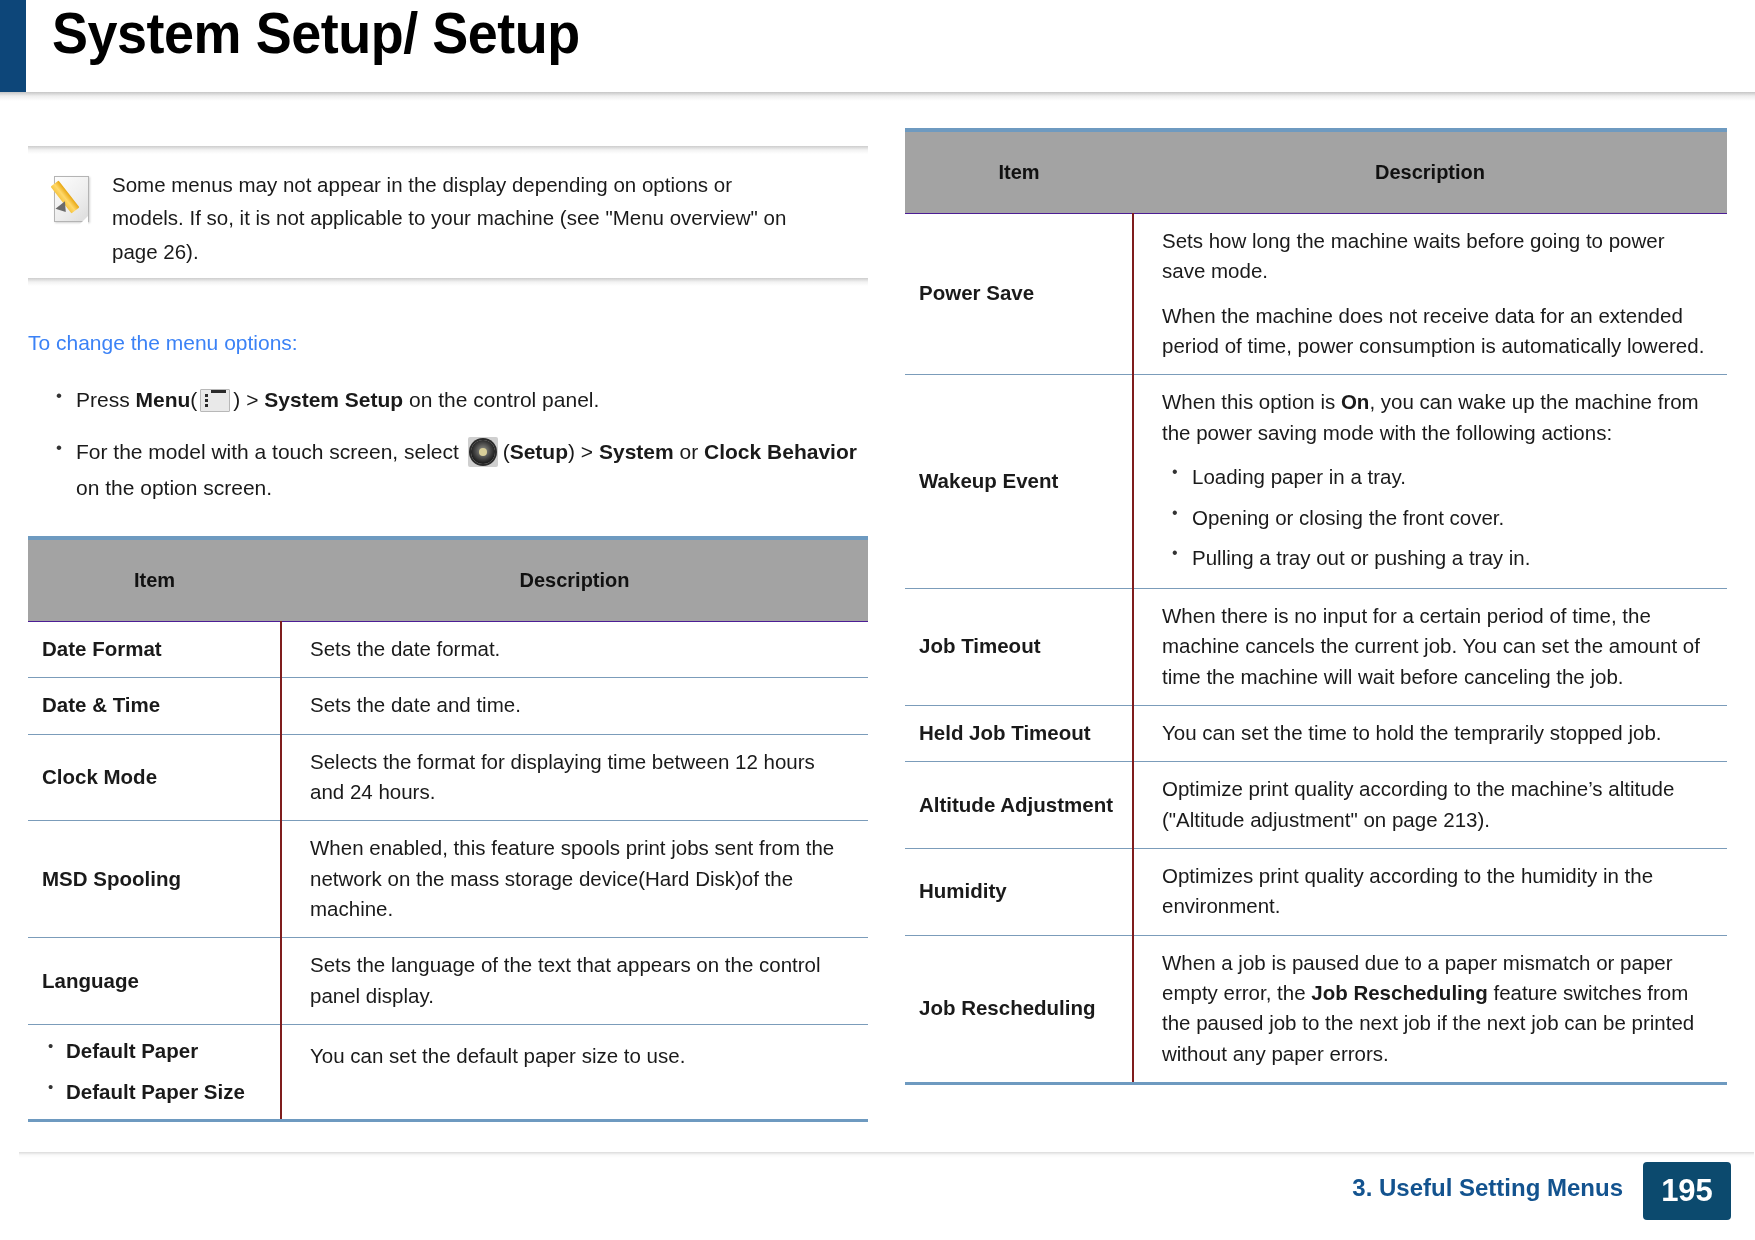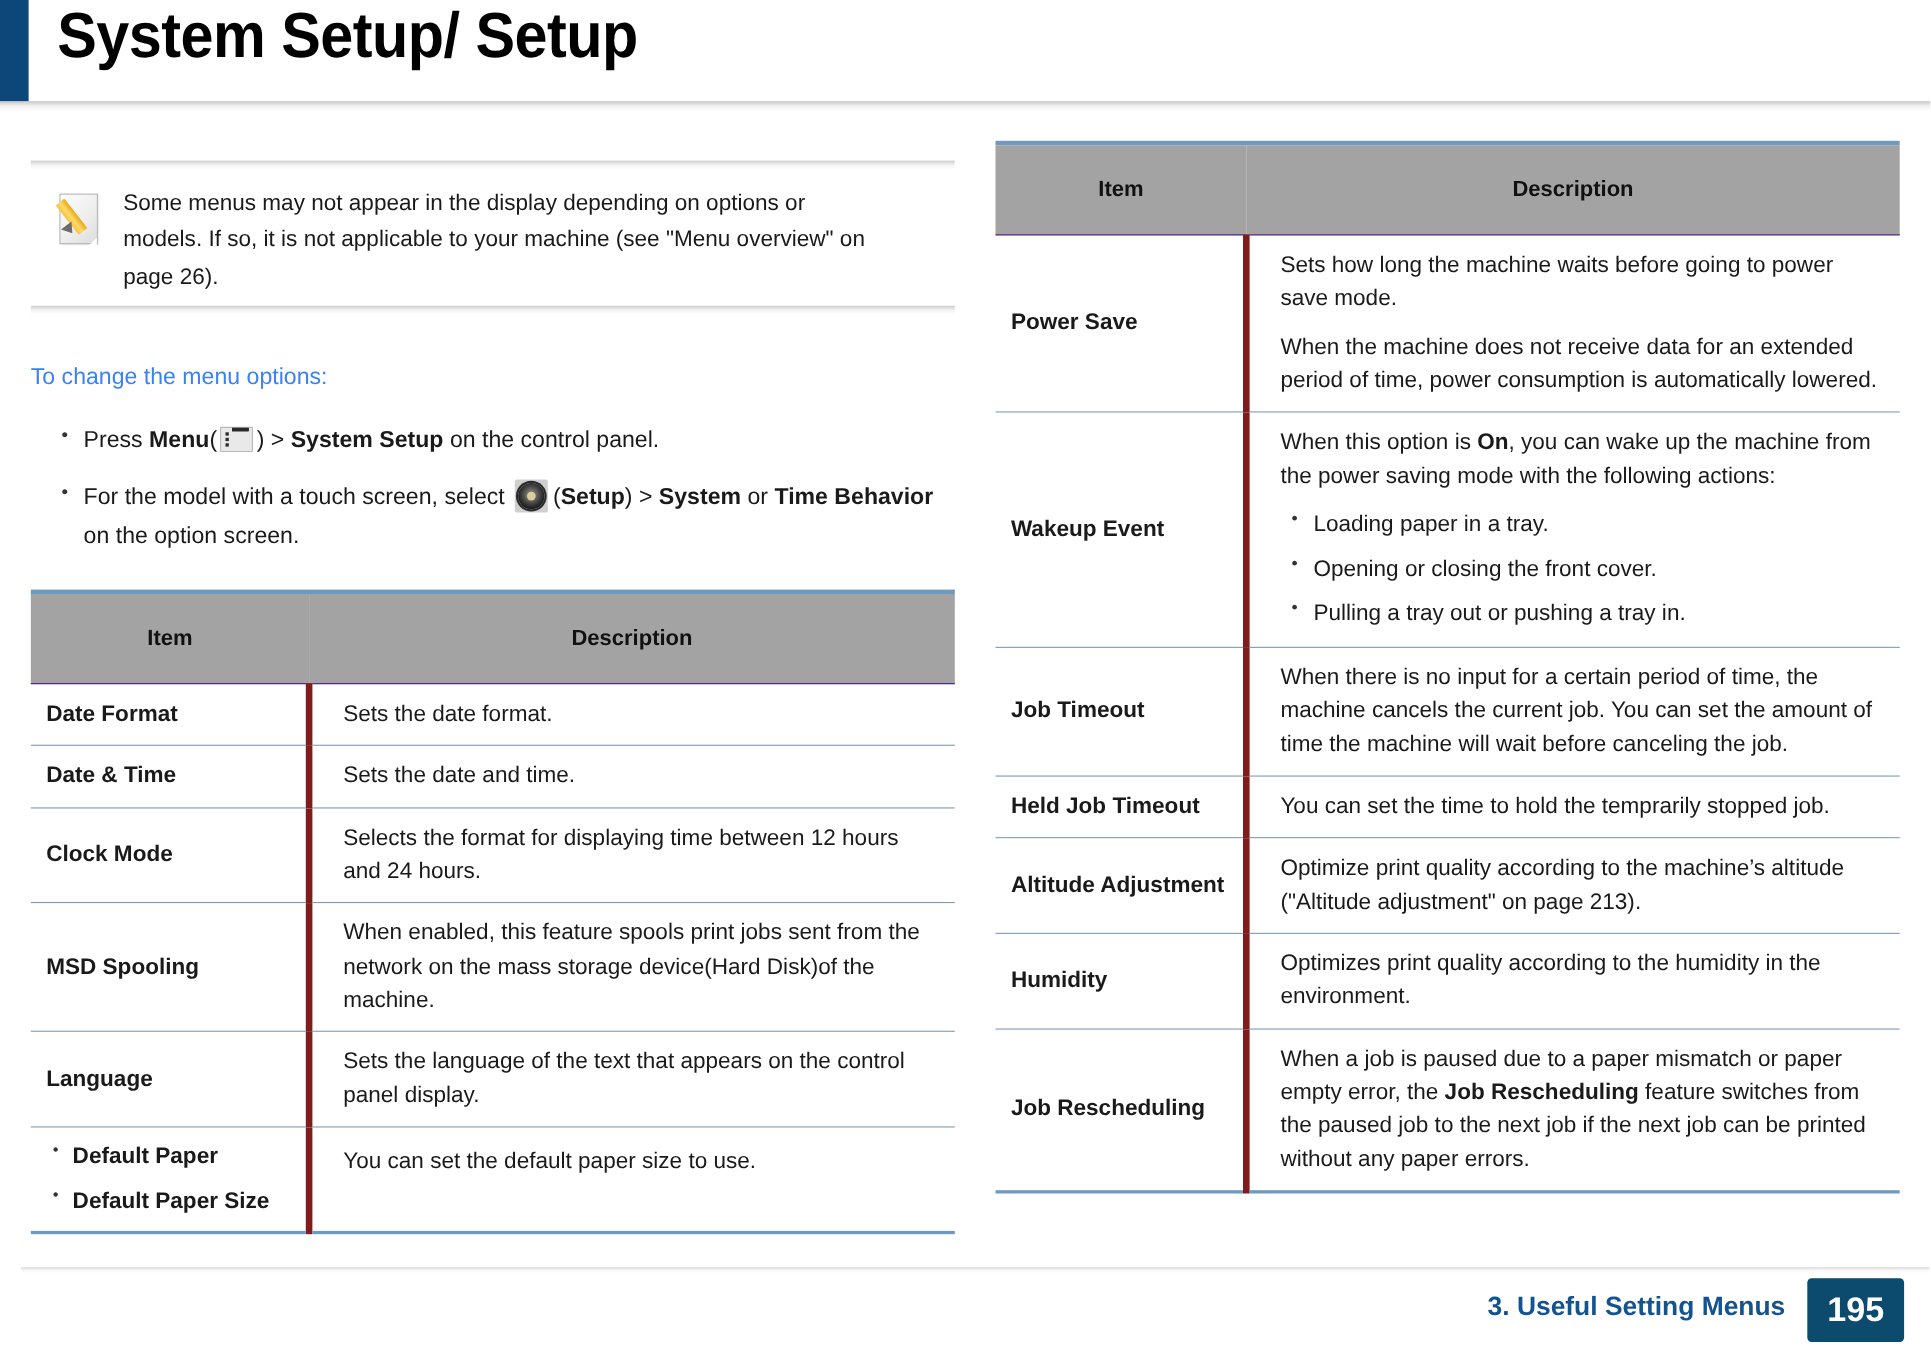--- a/index.html
+++ b/index.html
@@ -257,21 +257,21 @@
     border-bottom: 1px solid #7b9cba;
     vertical-align: middle;
     font-size: 20.5px;
     line-height: 1.48;
     padding: 12px 10px 13px 10px;
     color: #1a1a1a;
   }
   table.doc-table td.item {
     font-weight: 700;
     padding-left: 14px;
-    border-right: 6px solid #7f1d1d;
+    border-right: 2px solid #7f1d1d;
   }
   table.doc-table td.desc {
     padding-left: 28px;
     padding-right: 14px;
   }
   table.doc-table tr.last-row td {
     border-bottom: 3px solid #6e9ac0;
   }
   .cell-para { margin: 0 0 14px 0; }
   .cell-para:last-child { margin-bottom: 0; }
@@ -385,21 +385,21 @@
       <div class="note-text">Some menus may not appear in the display depending on options or models. If so, it is not applicable to your machine (see "Menu overview" on page 26).</div>
     </div>
     <div class="note-bot-rule"></div>
   </div>
 
   <p class="body-para">To change the menu options:</p>
 
   <ul class="bullet-list">
     <li><span>Press </span><span class="b">Menu</span><span>(</span><span class="icon-menu"><b></b><b></b><b></b><i></i><i></i><i></i></span><span>)</span><span> &gt; </span><span class="b">System Setup</span><span> on the control panel.</span></li>
 
-    <li><span>For the model with a touch screen, select </span><span class="icon-setup"></span><span>(</span><span class="b">Setup</span><span>)</span><span> &gt; </span><span class="b">System</span><span> or </span><span class="b">Time Behavior</span><span> on the option screen.</span></li>
+    <li><span>For the model with a touch screen, select </span><span class="icon-setup"></span><span>(</span><span class="b">Setup</span><span>)</span><span> &gt; </span><span class="b">System</span><span> or </span><span class="b">Clock Behavior</span><span> on the option screen.</span></li>
   </ul>
 
   <table class="doc-table" style="margin-top:30px;">
     <colgroup>
         <col style="width:253px">
         <col style="width:587px">
       </colgroup>
     <thead>
       <tr class="top-rule">
           <th colspan="2"></th>

